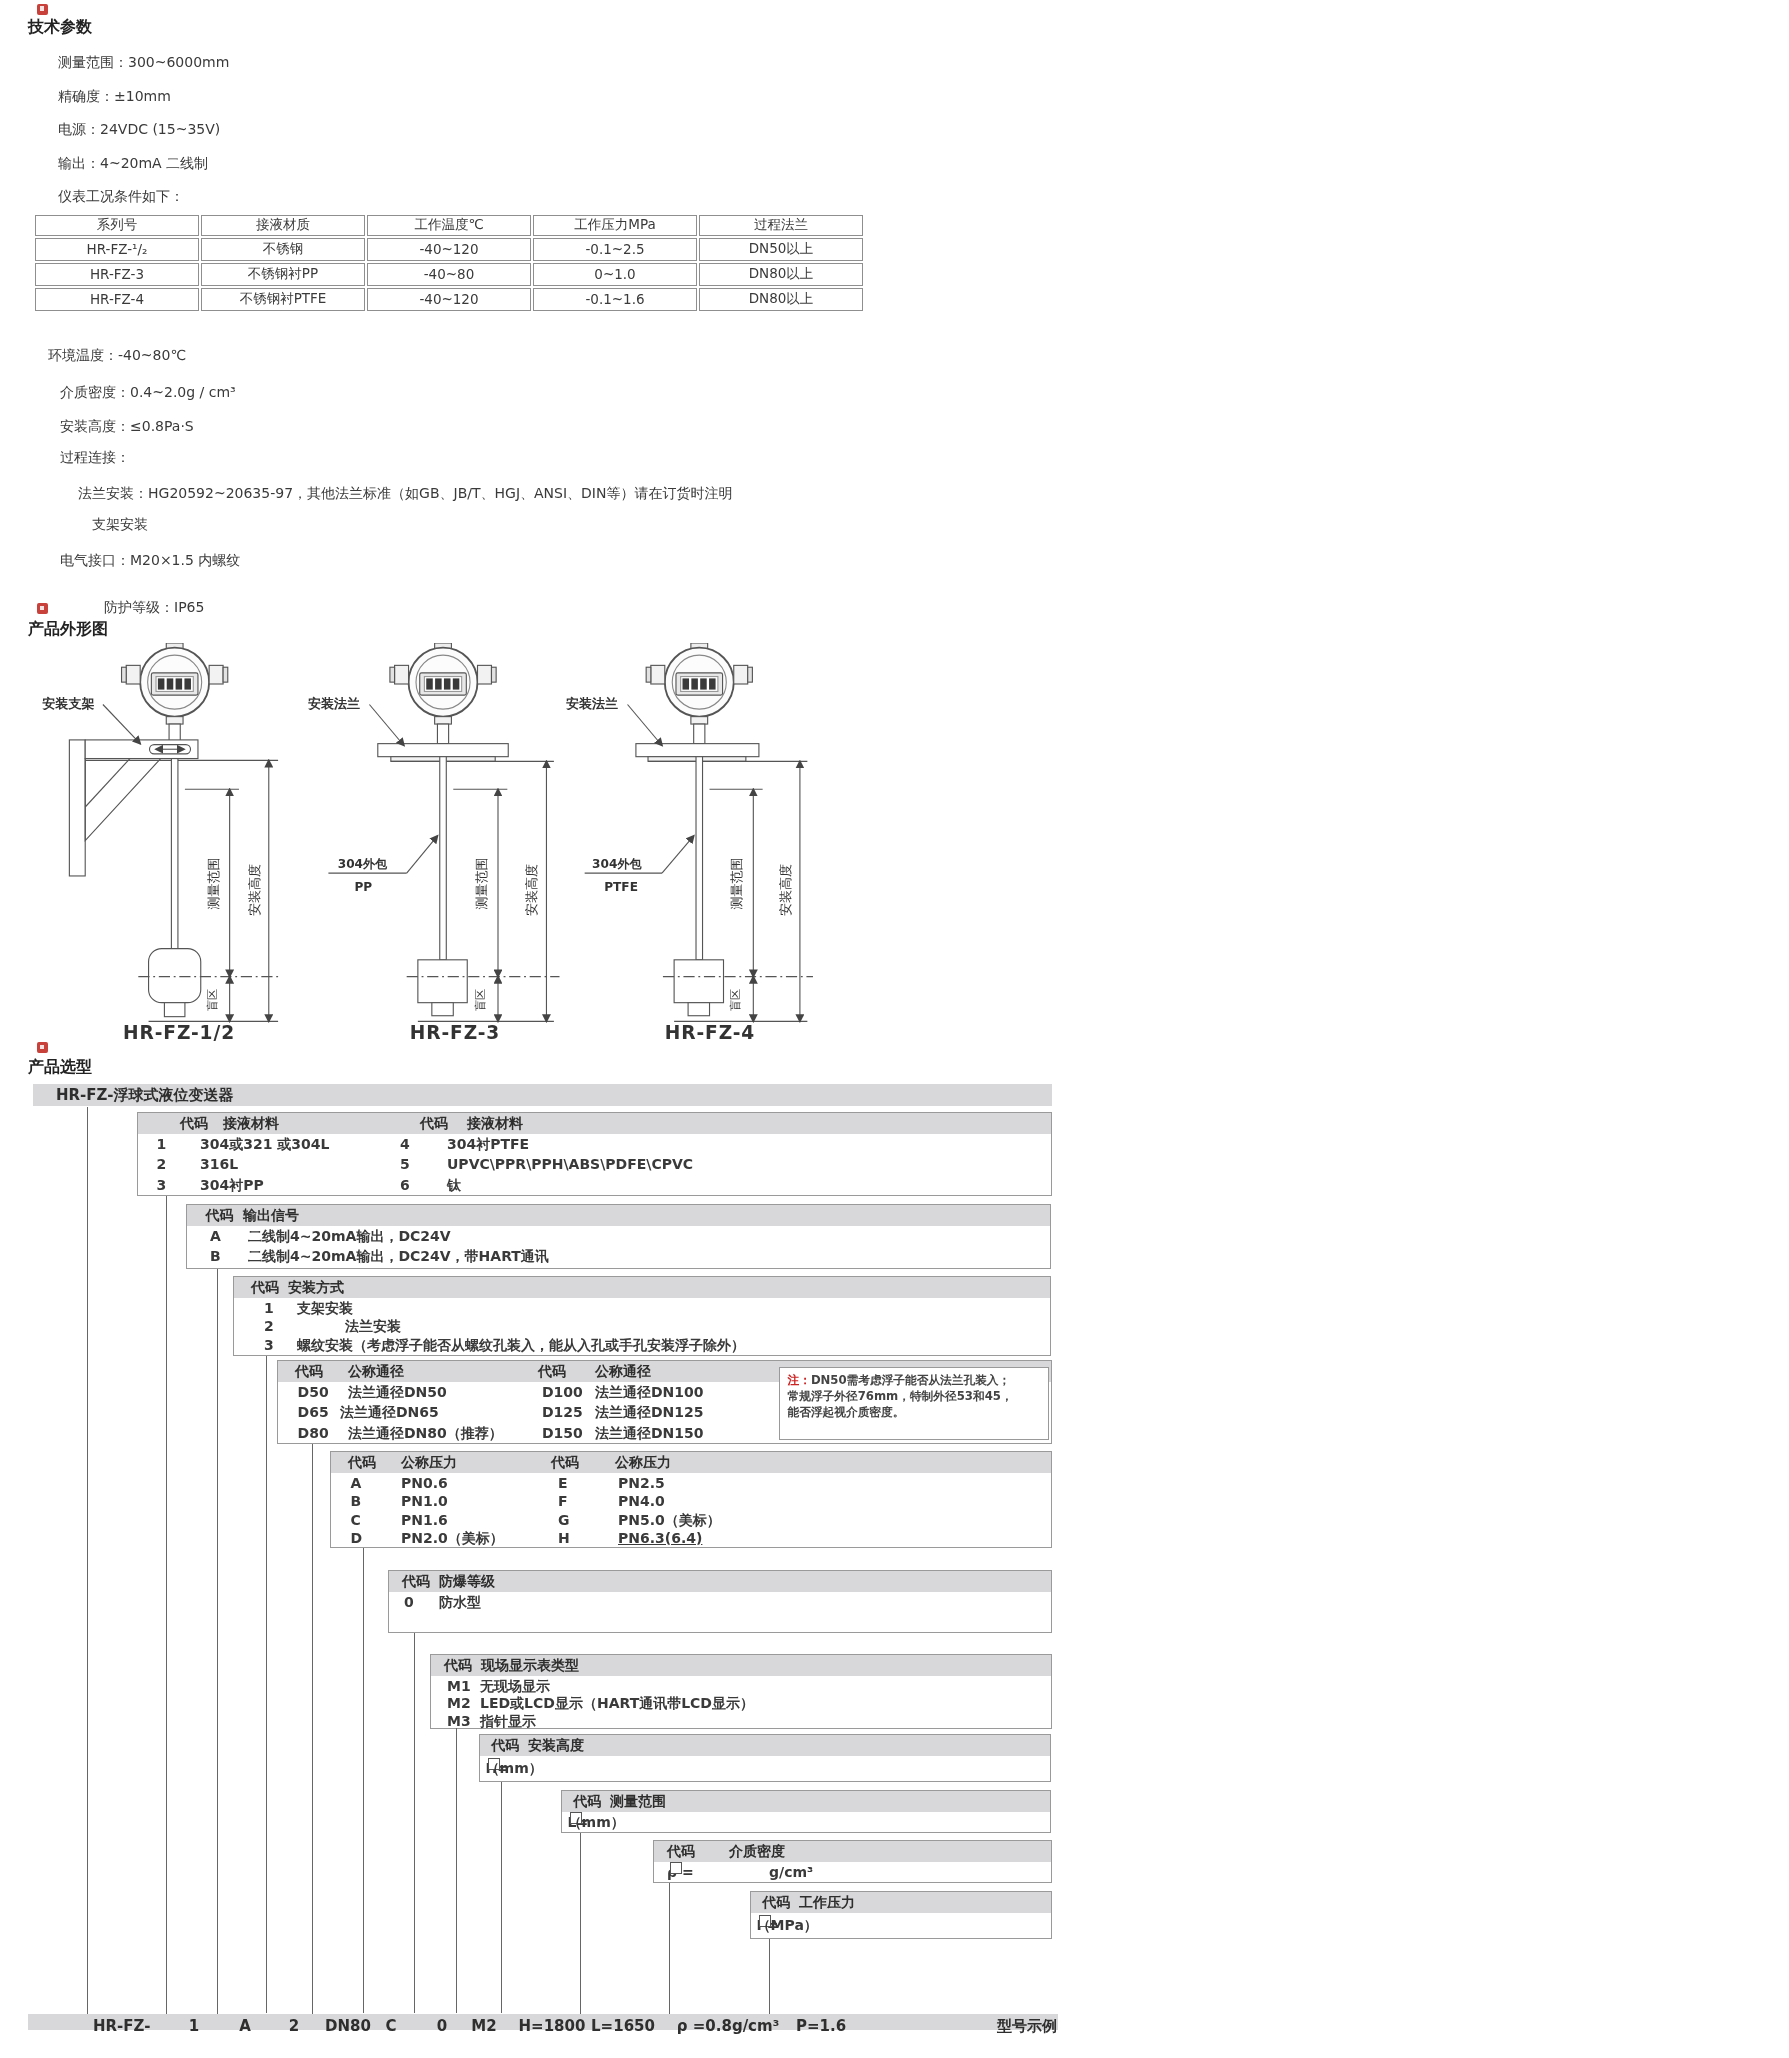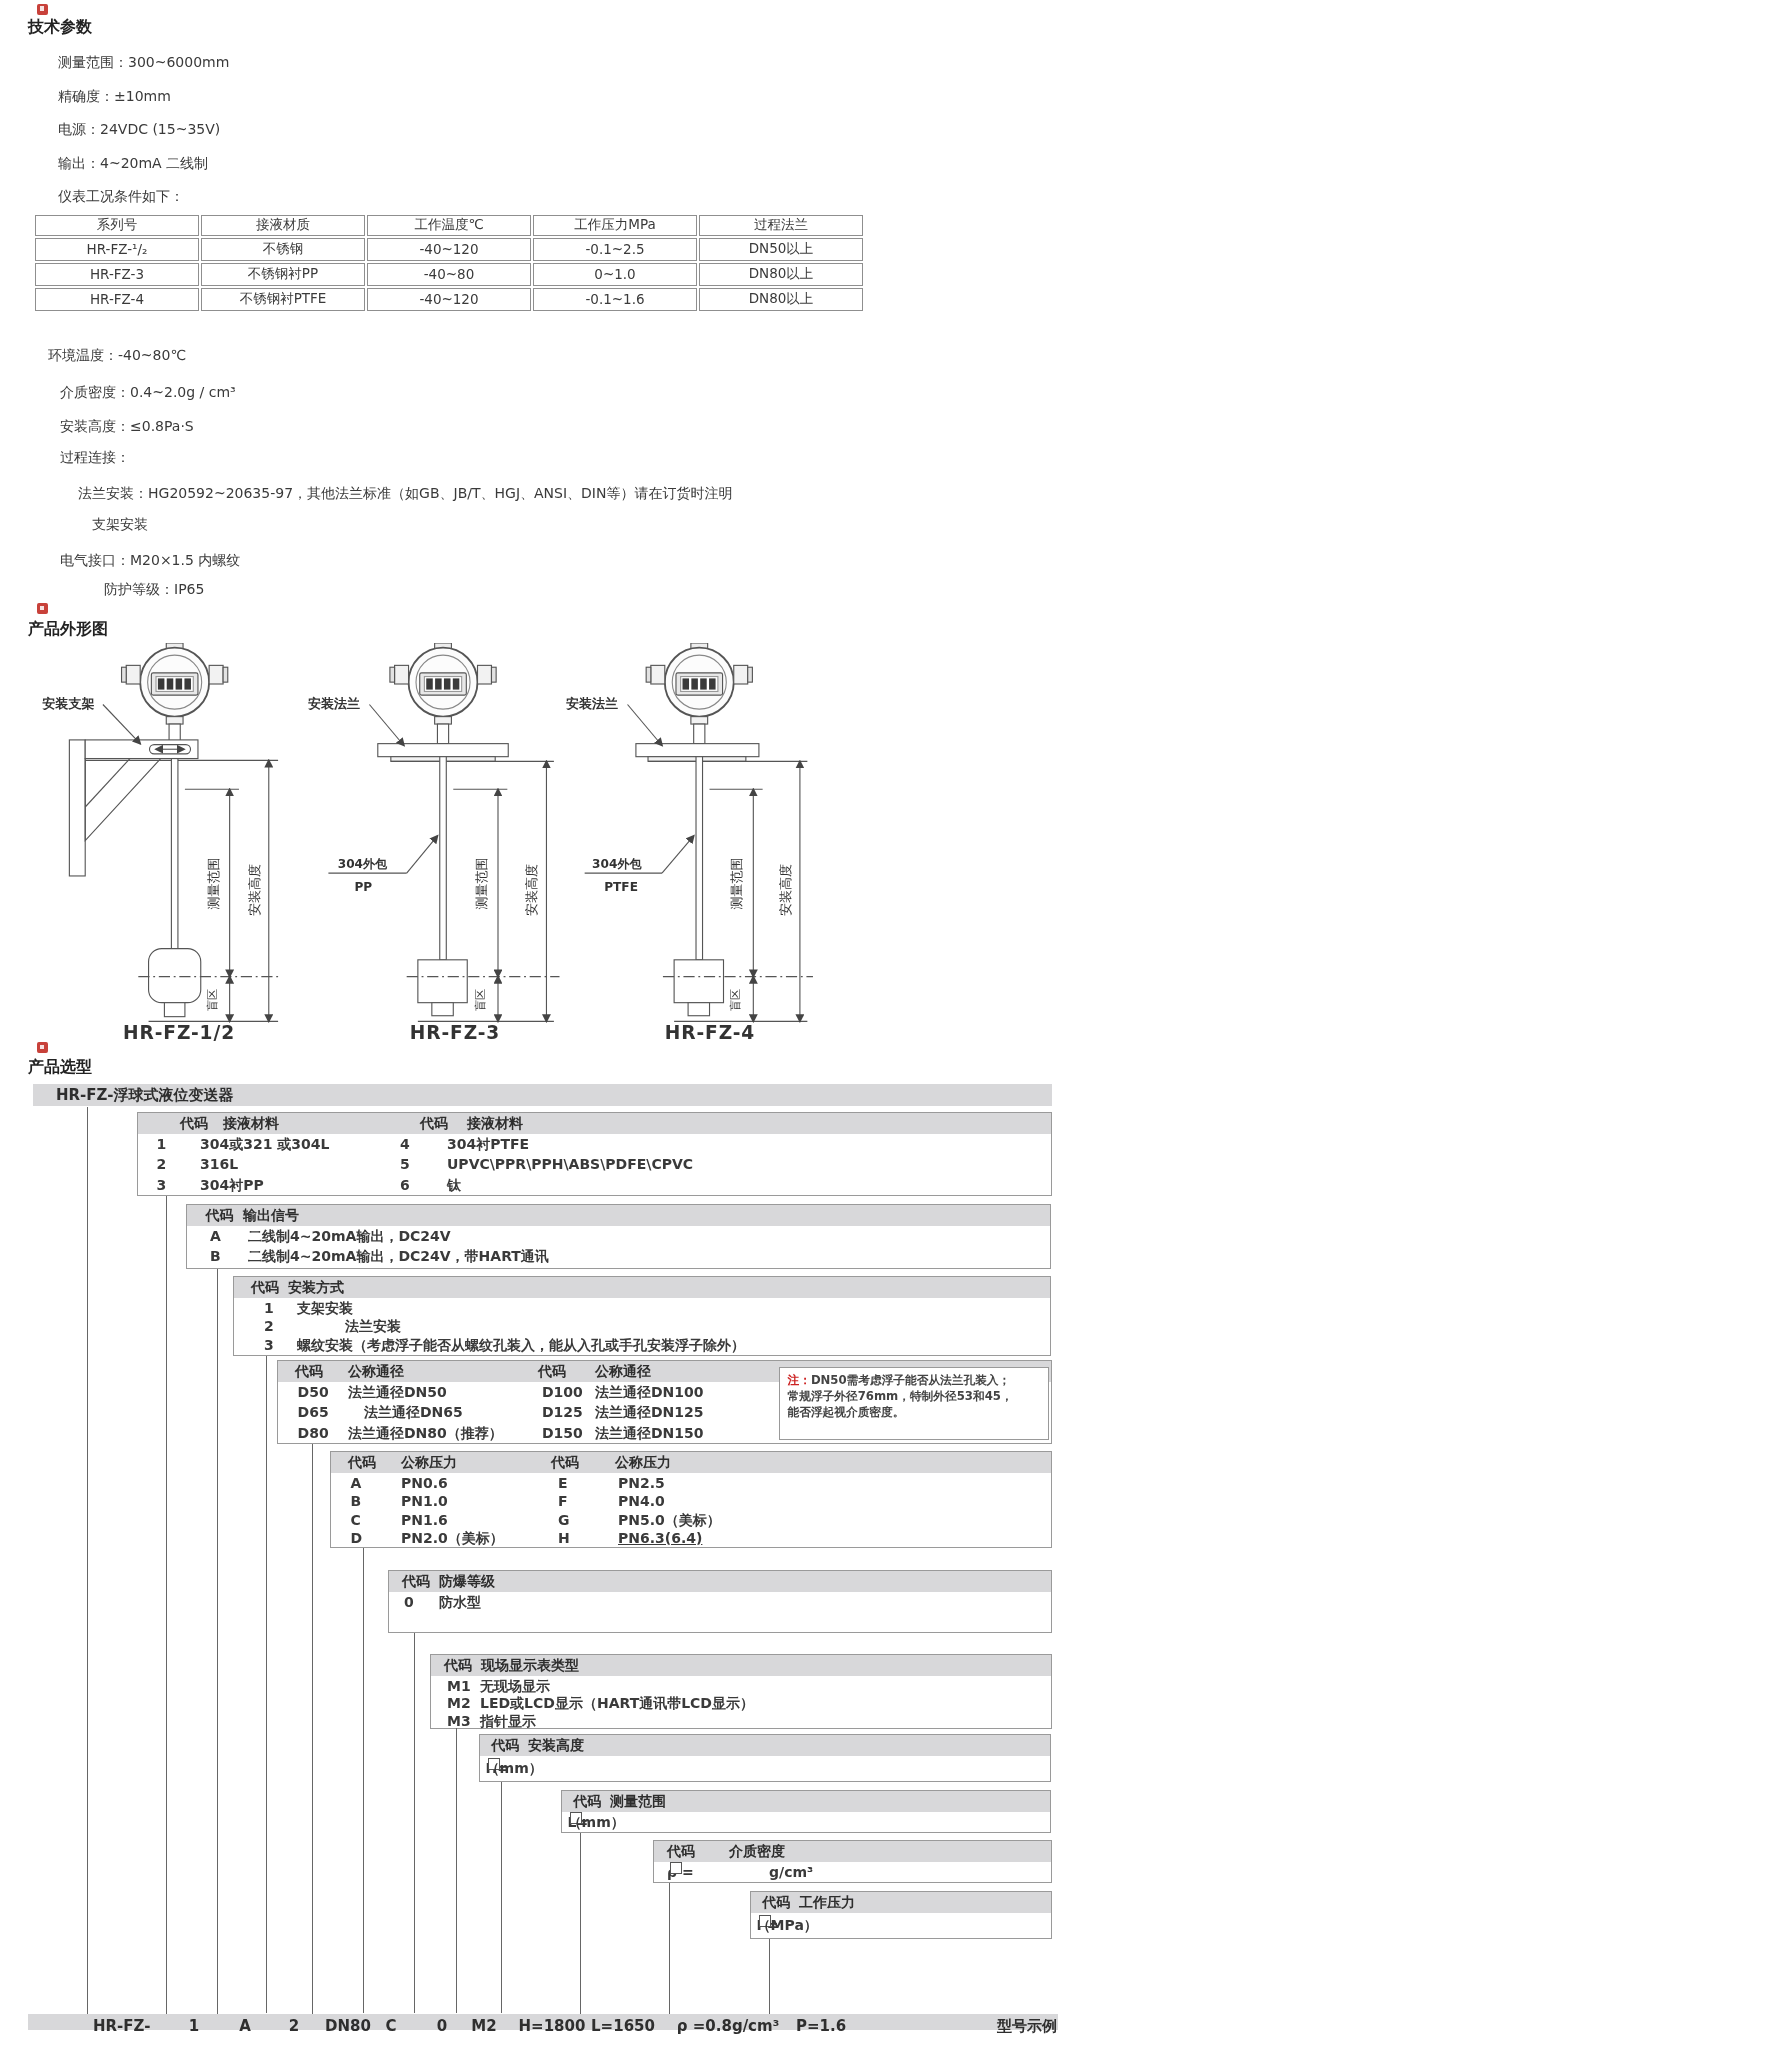--- a/index.html
+++ b/index.html
@@ -88,21 +88,21 @@
   </tbody>
     </table>
 
   <div class="spec" style="left:48px;top:347px;">环境温度：-40~80℃</div>
   <div class="spec" style="left:60px;top:384px;">介质密度：0.4~2.0g / cm³</div>
   <div class="spec" style="left:60px;top:418px;">安装高度：≤0.8Pa·S</div>
   <div class="spec" style="left:60px;top:449px;">过程连接：</div>
   <div class="spec" style="left:78px;top:485px;">法兰安装：HG20592~20635-97，其他法兰标准（如GB、JB/T、HGJ、ANSI、DIN等）请在订货时注明</div>
   <div class="spec" style="left:92px;top:516px;">支架安装</div>
   <div class="spec" style="left:60px;top:552px;">电气接口：M20×1.5 内螺纹</div>
-  <div class="spec" style="left:60px;top:581px;padding-left:44px;">防护等级：IP65</div>
+  <div class="spec" style="left:60px;top:599px;padding-left:44px;">防护等级：IP65</div>
 
   <span class="marker" style="left:37px;top:603px;"></span>
   <div class="h1" style="left:28px;top:619px;">产品外形图</div>
 
   <svg class="abs" style="left:0;top:643px;" width="1119" height="410" viewBox="0 0 1200 440">
     <defs>
       <marker id="ah" markerWidth="8" markerHeight="8" viewBox="0 0 10 10" refX="8" refY="5" orient="auto-start-reverse">
         <path d="M0 0L10 5L0 10z" fill="#444"></path>
       </marker>
       <g id="xhead" stroke="#555" fill="#fcfcfc">
@@ -280,21 +280,21 @@
       <span style="left:317px;">公称通径</span>
     </div>
     <div class="rw" style="top:20.5px;">
       <span style="left:19.6px;">D50</span>
       <span style="left:70px;">法兰通径DN50</span>
       <span style="left:264px;">D100</span>
       <span style="left:317px;">法兰通径DN100</span>
     </div>
     <div class="rw" style="top:41px;">
       <span style="left:19.6px;">D65</span>
-      <span style="left:86px;">法兰通径DN65</span>
+      <span style="left:62px;">法兰通径DN65</span>
       <span style="left:264px;">D125</span>
       <span style="left:317px;">法兰通径DN125</span>
     </div>
     <div class="rw" style="top:62px;">
       <span style="left:19.6px;">D80</span>
       <span style="left:70px;">法兰通径DN80（推荐）</span>
       <span style="left:264px;">D150</span>
       <span style="left:317px;">法兰通径DN150</span>
     </div>
     <div class="notebox" style="left:501px;top:5.6px;width:270px;height:73px;">

